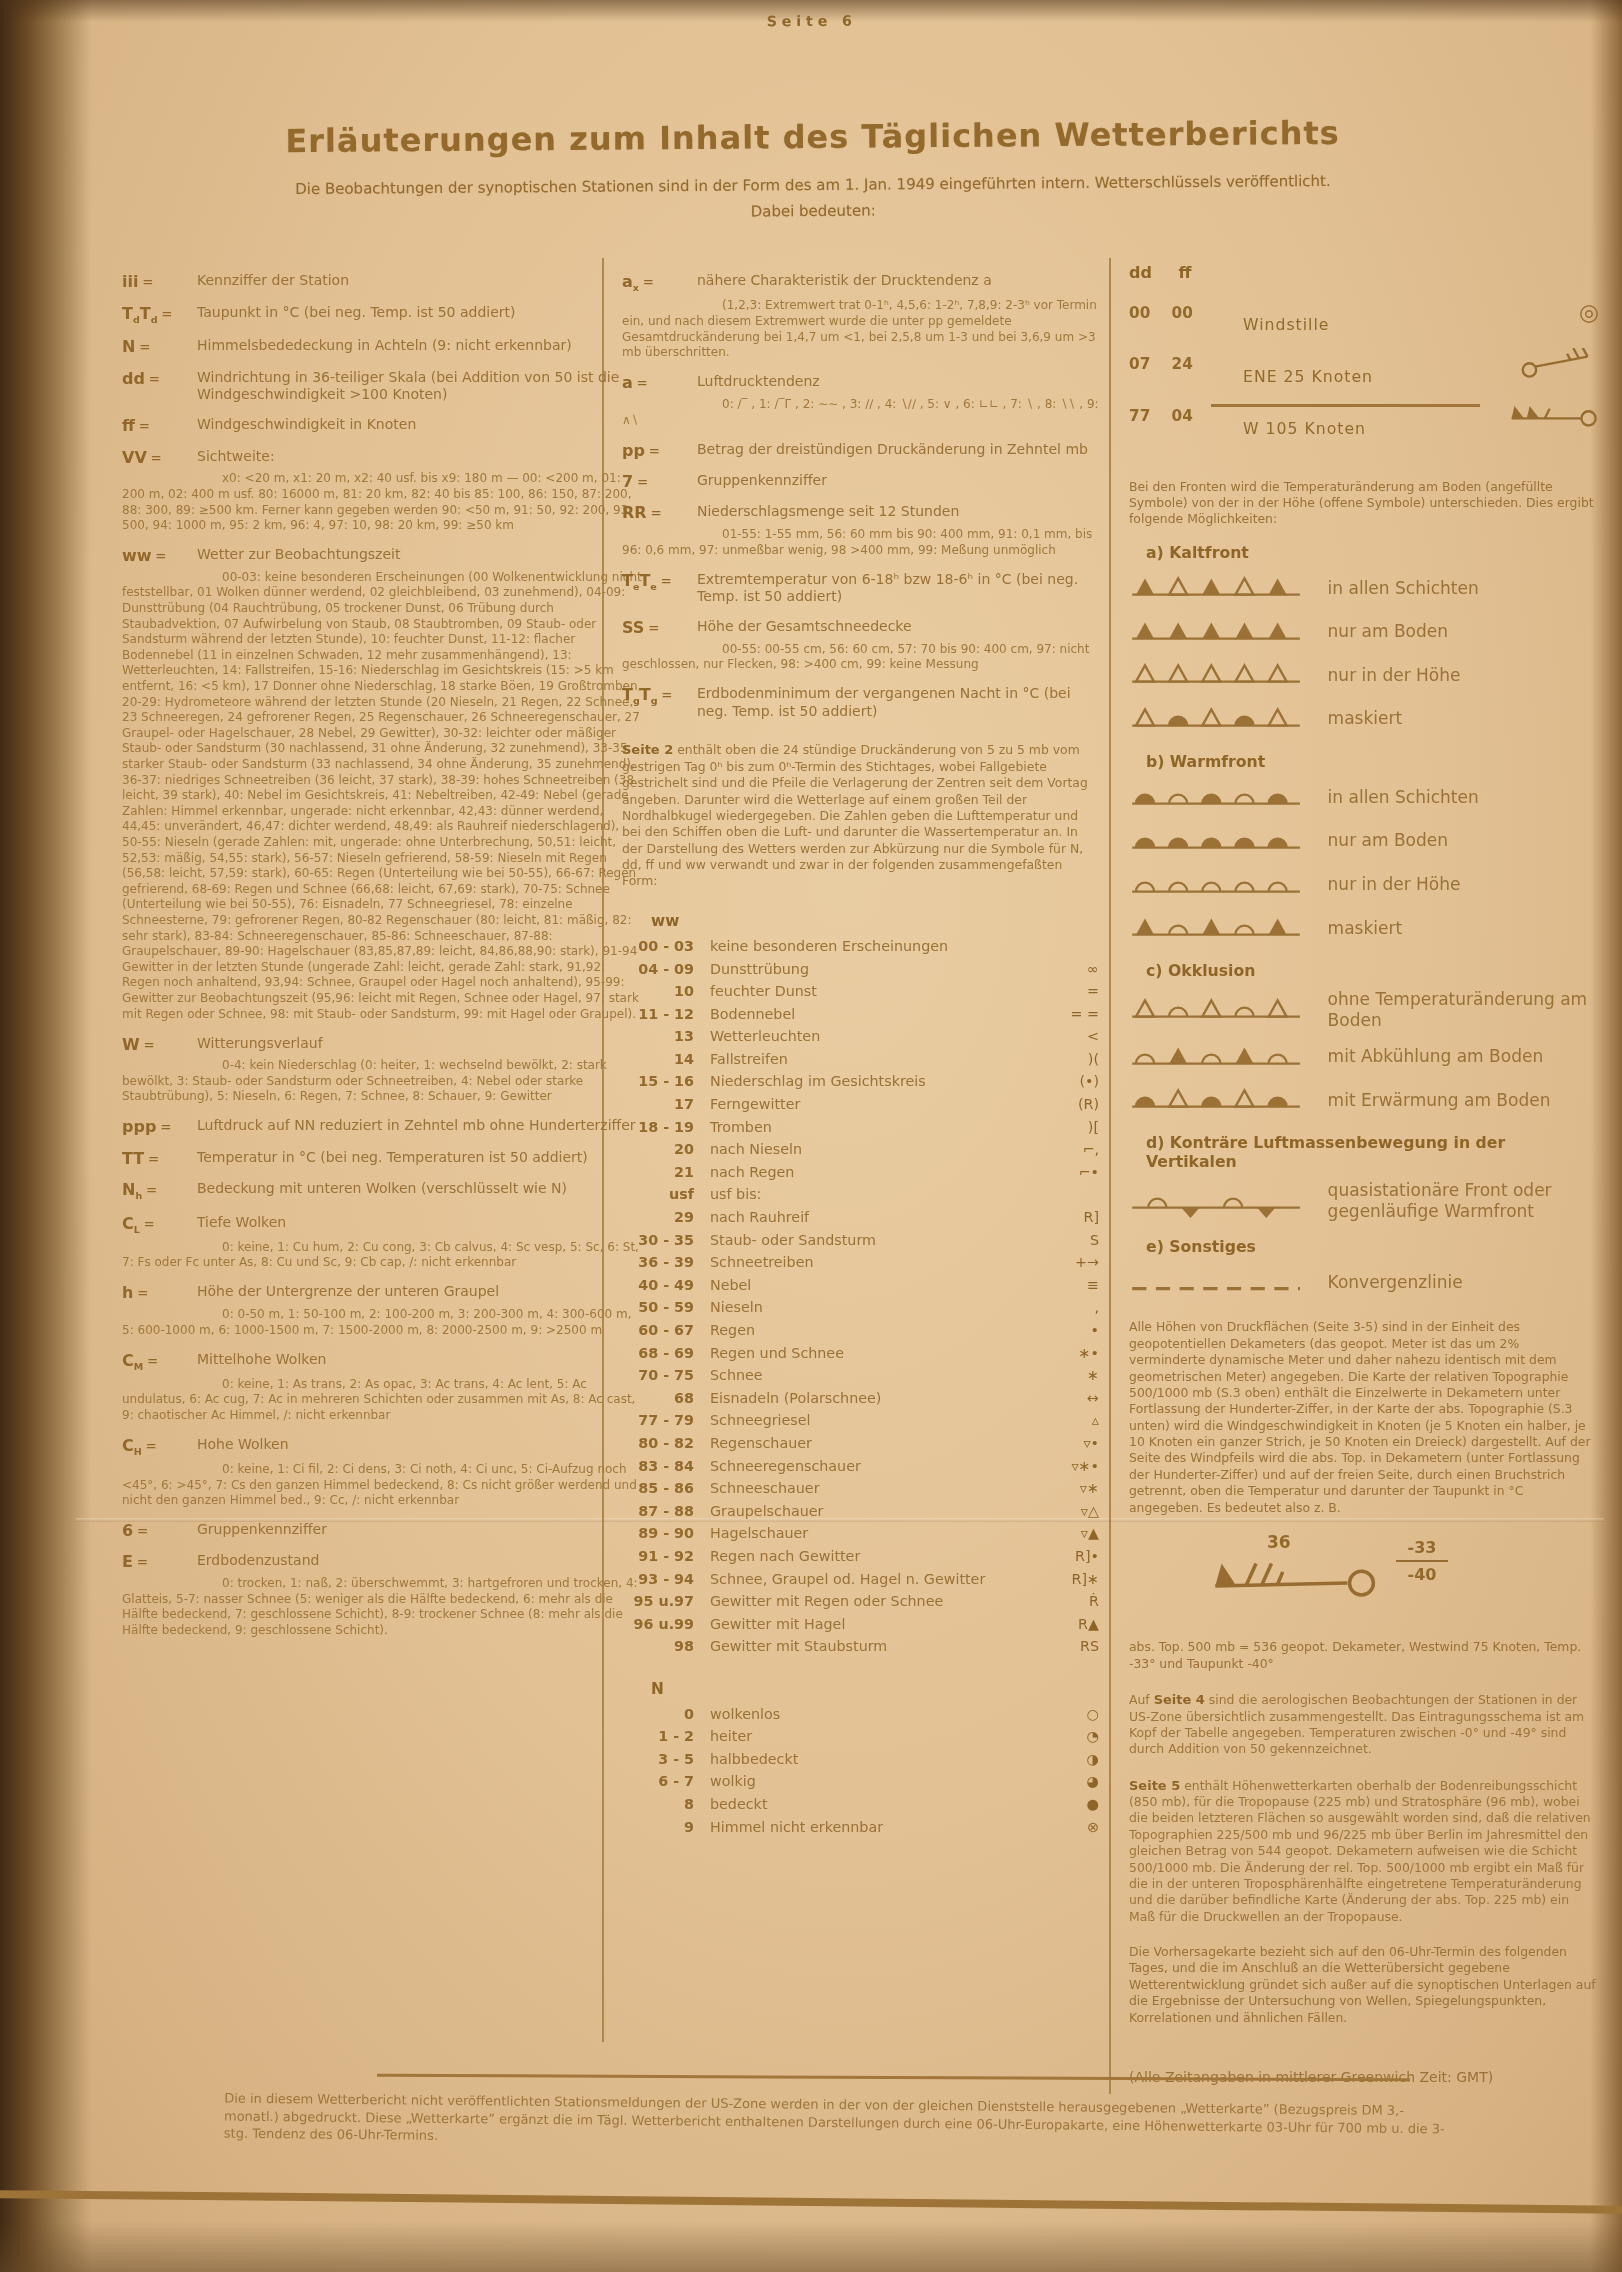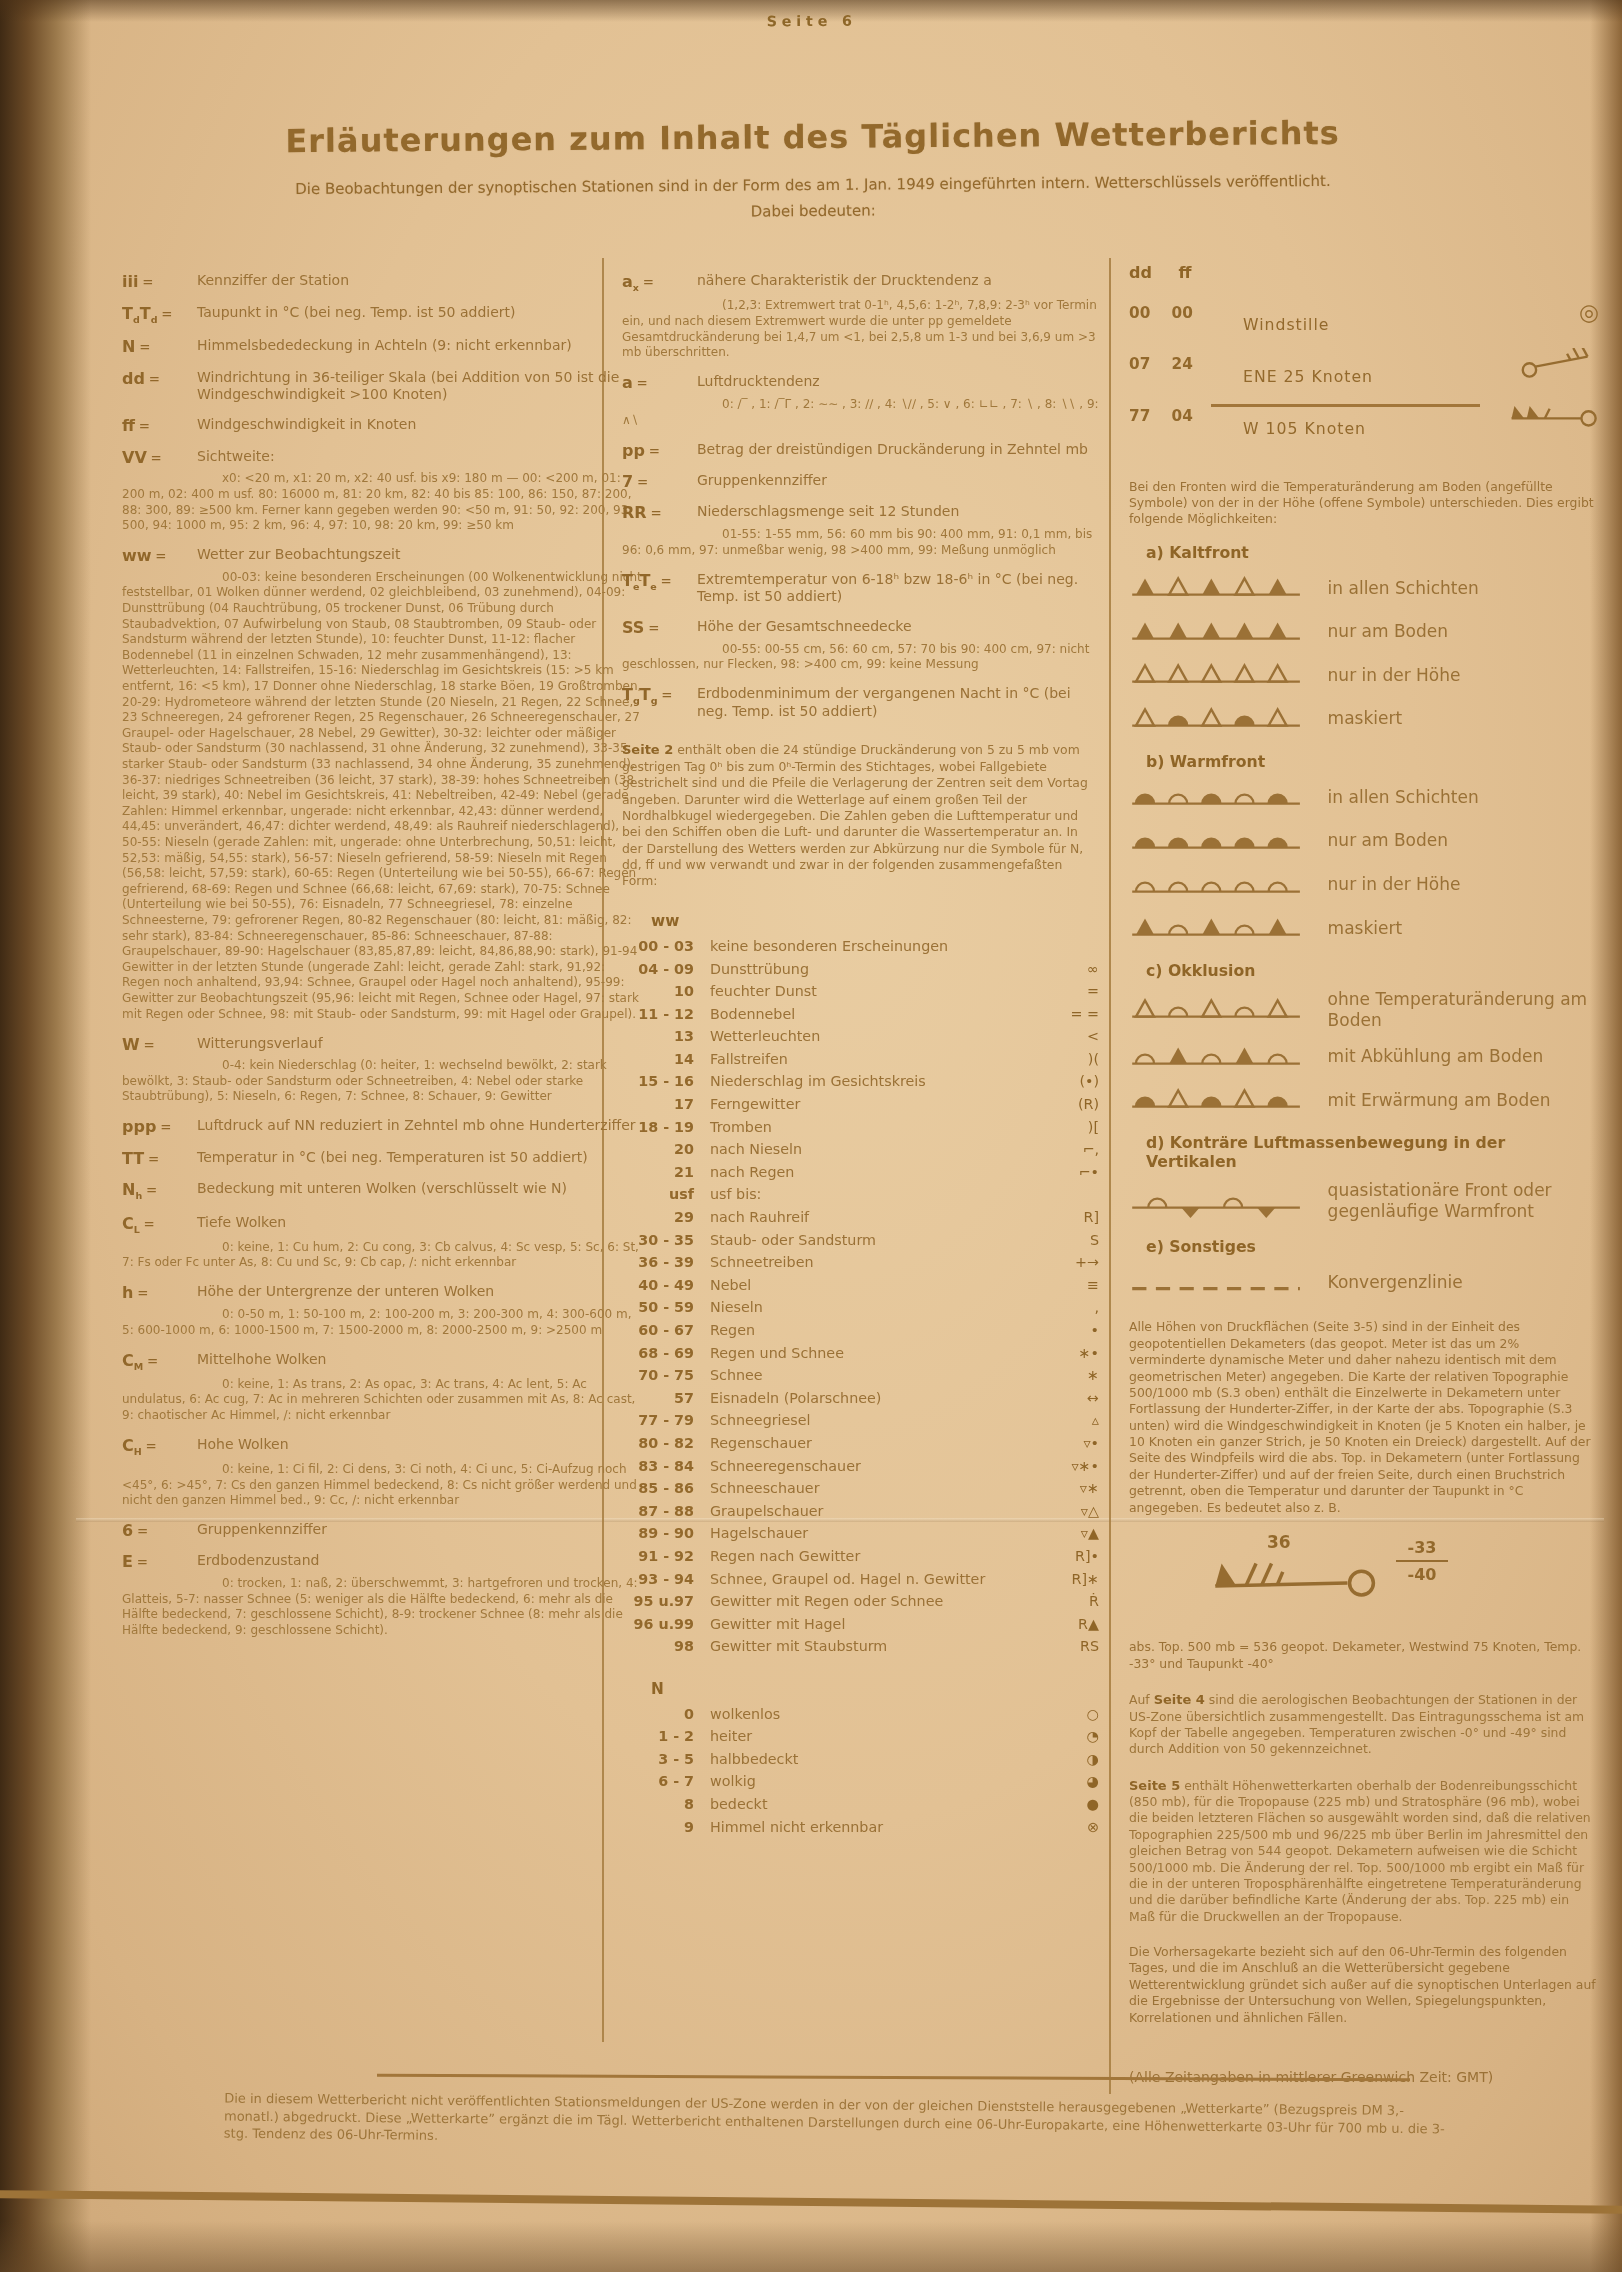--- a/index.html
+++ b/index.html
@@ -156,21 +156,21 @@
       <div class="sym"><span>N</span><span class="sub">h</span><span class="eq">=</span></div>
       <div class="def">Bedeckung mit unteren Wolken (verschlüsselt wie N)</div>
     </div>
     <div class="term">
       <div class="sym"><span>C</span><span class="sub">L</span><span class="eq">=</span></div>
       <div class="def">Tiefe Wolken</div>
     </div>
     <div class="detail">0: keine, 1: Cu hum, 2: Cu cong, 3: Cb calvus, 4: Sc vesp, 5: Sc, 6: St, 7: Fs oder Fc unter As, 8: Cu und Sc, 9: Cb cap, /: nicht erkennbar</div>
     <div class="term">
       <div class="sym"><span>h</span><span class="eq">=</span></div>
-      <div class="def">Höhe der Untergrenze der unteren Wolken</div>
+      <div class="def">Höhe der Untergrenze der unteren Graupel</div>
     </div>
     <div class="detail">0: 0-50 m, 1: 50-100 m, 2: 100-200 m, 3: 200-300 m, 4: 300-600 m, 5: 600-1000 m, 6: 1000-1500 m, 7: 1500-2000 m, 8: 2000-2500 m, 9: &gt;2500 m</div>
     <div class="term">
       <div class="sym"><span>C</span><span class="sub">M</span><span class="eq">=</span></div>
       <div class="def">Mittelhohe Wolken</div>
     </div>
     <div class="detail">0: keine, 1: As trans, 2: As opac, 3: Ac trans, 4: Ac lent, 5: Ac undulatus, 6: Ac cug, 7: Ac in mehreren Schichten oder zusammen mit As, 8: Ac cast, 9: chaotischer Ac Himmel, /: nicht erkennbar</div>
     <div class="term">
       <div class="sym"><span>C</span><span class="sub">H</span><span class="eq">=</span></div>
       <div class="def">Hohe Wolken</div>
@@ -326,21 +326,21 @@
           <span class="code-cell">68 - 69</span>
           <span class="label-cell">Regen und Schnee</span>
           <span class="symbol-cell">∗•</span>
         </div>
         <div class="code-row">
           <span class="code-cell">70 - 75</span>
           <span class="label-cell">Schnee</span>
           <span class="symbol-cell">∗</span>
         </div>
         <div class="code-row">
-          <span class="code-cell">57</span>
+          <span class="code-cell">68</span>
           <span class="label-cell">Eisnadeln (Polarschnee)</span>
           <span class="symbol-cell">↔</span>
         </div>
         <div class="code-row">
           <span class="code-cell">77 - 79</span>
           <span class="label-cell">Schneegriesel</span>
           <span class="symbol-cell">▵</span>
         </div>
         <div class="code-row">
           <span class="code-cell">80 - 82</span>

